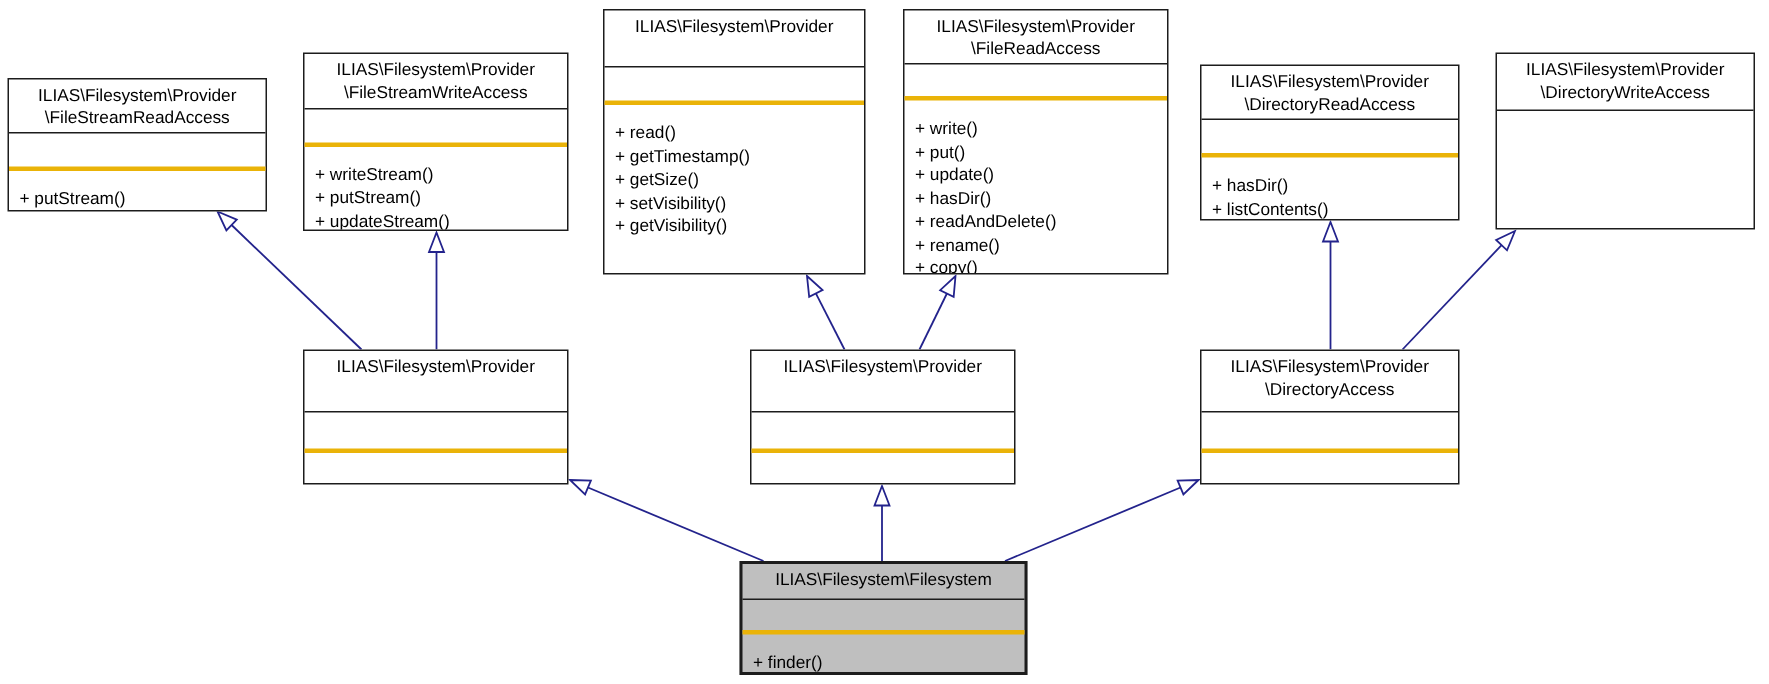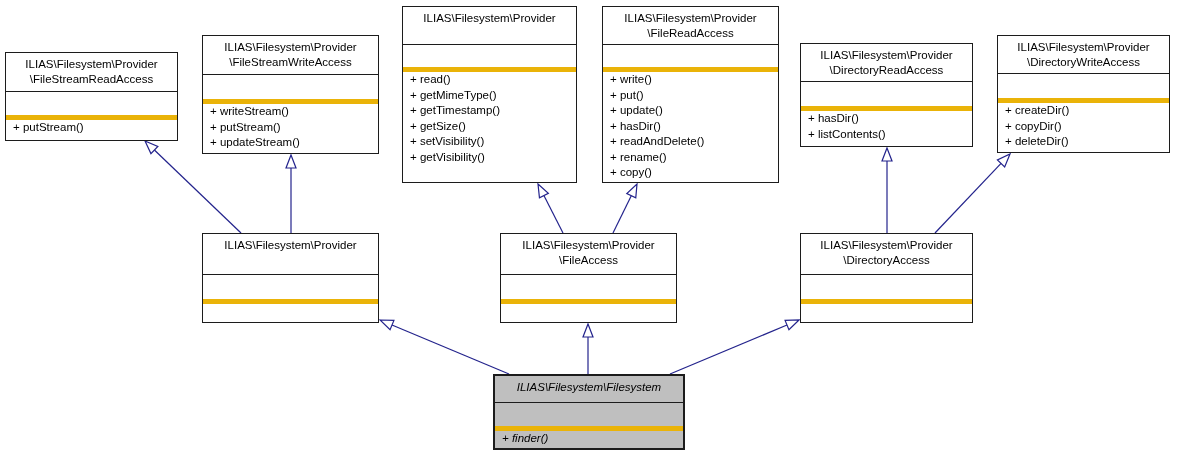--- a/index.html
+++ b/index.html
@@ -40,23 +40,23 @@
     line-height: 15px;
     white-space: nowrap;
     overflow: hidden;
   }
   .node .attrs {
     box-sizing: border-box;
     border-top: 1px solid #1c1c1c;
   }
   .node .methods {
     box-sizing: border-box;
-    border-top: 5px solid #eab308;
+    border-top: 3px solid #eab308;
     flex: 1 1 auto;
-    padding: 0 4px 0 7px;
+    padding: 12px 4px 0 7px;
     line-height: 15.5px;
     text-align: left;
     white-space: nowrap;
     overflow: hidden;
   }
 </style>
 </head>
 <body>
 
 <div id="stage">
@@ -120,21 +120,20 @@
         <div>+ updateStream()</div>
       </div>
     </div>
     <div class="node" style="left: 402px; top: 6px; width: 175px; height: 177px;">
       <div class="title" style="height: 37px;">
         <div>ILIAS\Filesystem\Provider</div>
       </div>
       <div class="attrs" style="height: 23px;"></div>
       <div class="methods">
         <div>+ read()</div>
-        <div>+ getMimeType()</div>
         <div>+ getTimestamp()</div>
         <div>+ getSize()</div>
         <div>+ setVisibility()</div>
         <div>+ getVisibility()</div>
       </div>
     </div>
     <div class="node" style="left: 602px; top: 6px; width: 177px; height: 177px;">
       <div class="title" style="height: 37px;">
         <div>ILIAS\Filesystem\Provider</div>
         <div>\FileReadAccess</div>
@@ -160,50 +159,44 @@
         <div>+ hasDir()</div>
         <div>+ listContents()</div>
       </div>
     </div>
     <div class="node" style="left: 997px; top: 35px; width: 173px; height: 118px;">
       <div class="title" style="height: 37px;">
         <div>ILIAS\Filesystem\Provider</div>
         <div>\DirectoryWriteAccess</div>
       </div>
       <div class="attrs" style="height: 25px;"></div>
-      <div class="methods">
-        <div>+ createDir()</div>
-        <div>+ copyDir()</div>
-        <div>+ deleteDir()</div>
-      </div>
     </div>
     <div class="node" style="left: 202px; top: 233px; width: 177px; height: 90px;">
       <div class="title" style="height: 40px;">
         <div>ILIAS\Filesystem\Provider</div>
       </div>
       <div class="attrs" style="height: 25px;"></div>
       <div class="methods"></div>
     </div>
     <div class="node" style="left: 500px; top: 233px; width: 177px; height: 90px;">
       <div class="title" style="height: 40px;">
         <div>ILIAS\Filesystem\Provider</div>
-        <div>\FileAccess</div>
       </div>
       <div class="attrs" style="height: 25px;"></div>
       <div class="methods"></div>
     </div>
     <div class="node" style="left: 800px; top: 233px; width: 173px; height: 90px;">
       <div class="title" style="height: 40px;">
         <div>ILIAS\Filesystem\Provider</div>
         <div>\DirectoryAccess</div>
       </div>
       <div class="attrs" style="height: 25px;"></div>
       <div class="methods"></div>
     </div>
-    <div class="node highlighted" style="left: 493px; top: 374px; width: 192px; height: 76px; font-style: italic;">
+    <div class="node highlighted" style="left: 493px; top: 374px; width: 192px; height: 76px;">
       <div class="title" style="height: 26px;">
         <div>ILIAS\Filesystem\Filesystem</div>
       </div>
       <div class="attrs" style="height: 24px;"></div>
       <div class="methods">
         <div>+ finder()</div>
       </div>
     </div>
   </div>
 

